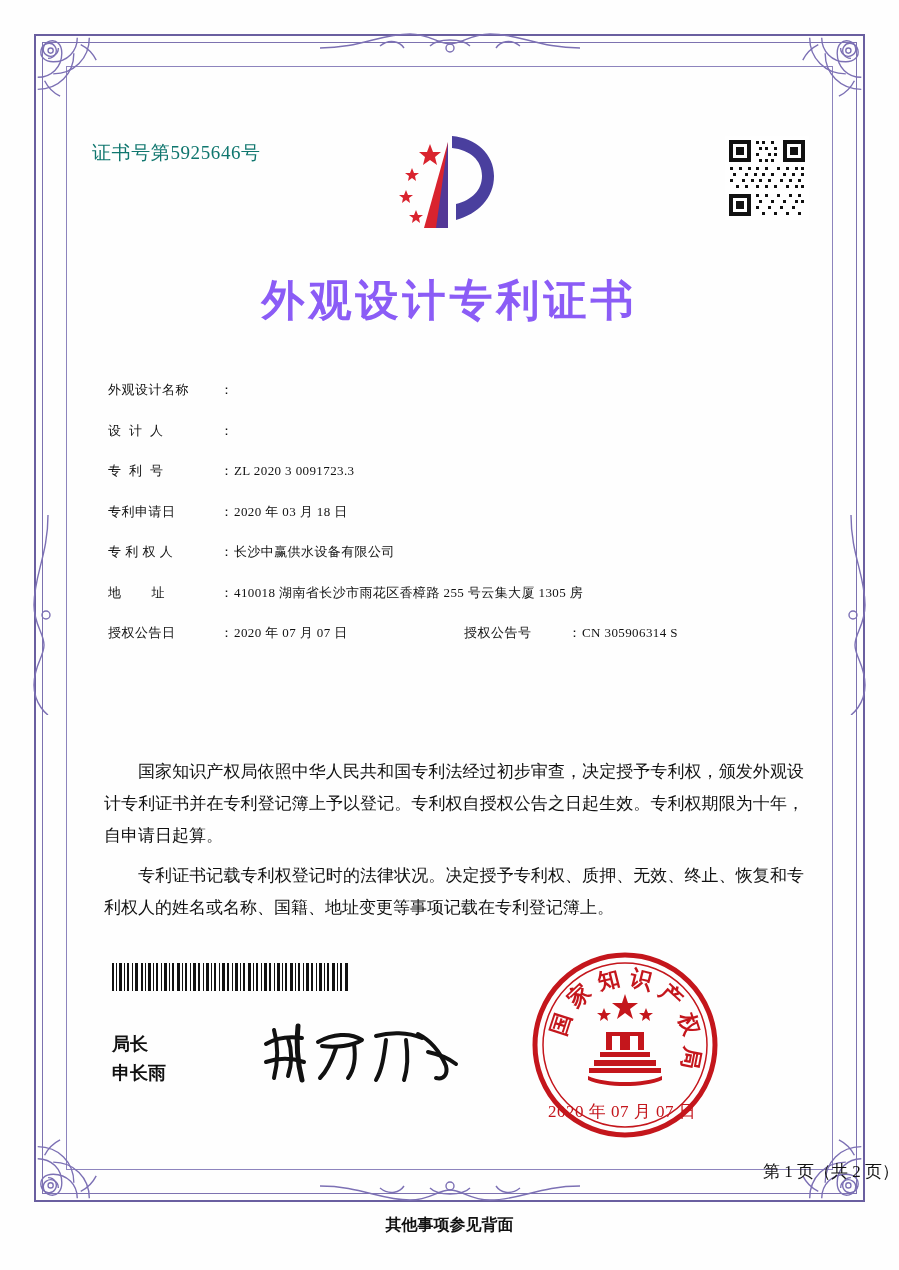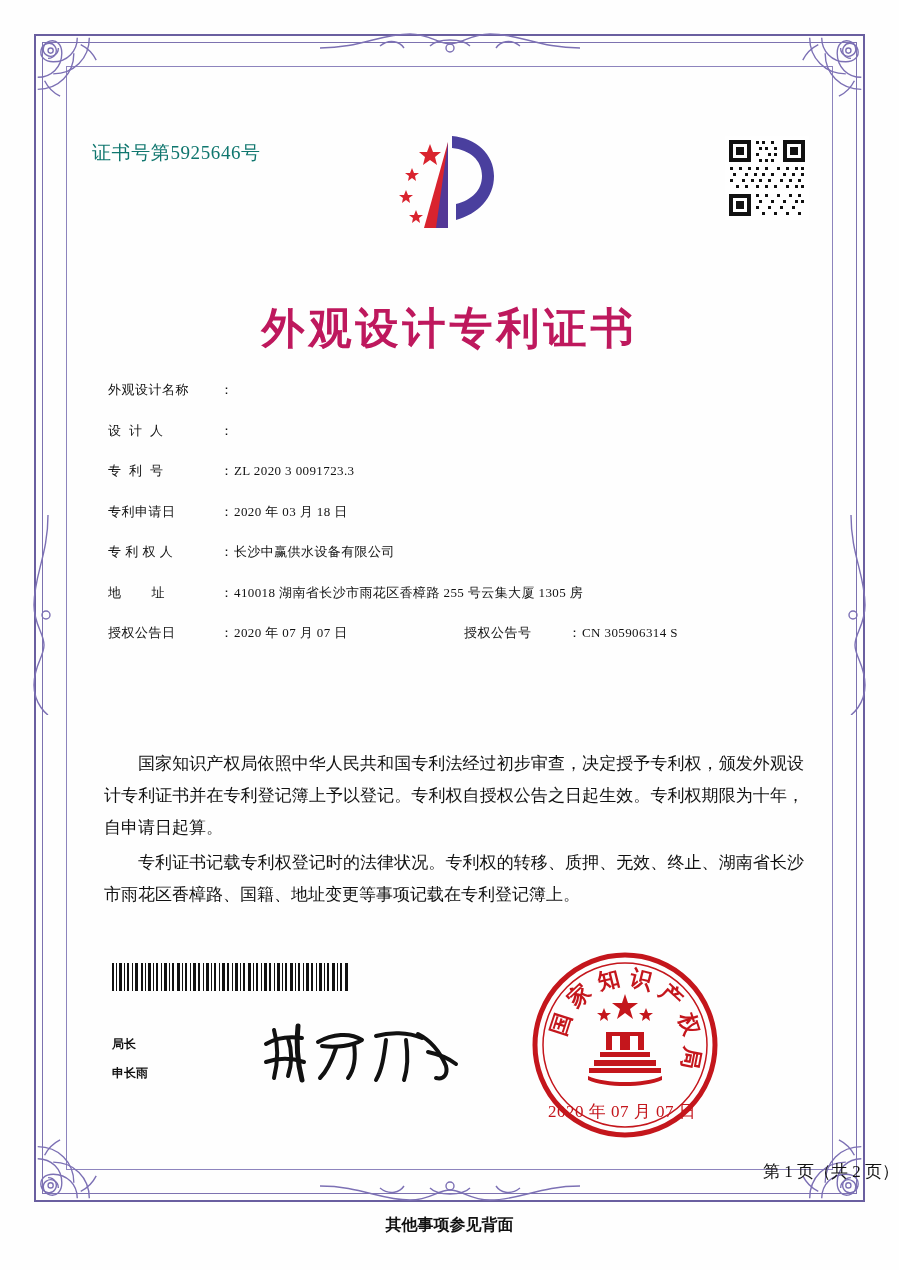--- a/index.html
+++ b/index.html
@@ -115,22 +115,21 @@
   .doc-title {
     position: absolute;
     left: 0;
     right: 0;
     top: 272px;
     text-align: center;
     font-family: Liberation Mono, monospace;
     font-size: 43px;
     font-weight: bold;
     letter-spacing: 4px;
-    color: #be185d;
-    margin-top: 28px;
+    color: #8b5cf6;
   }
 
   
   .fields {
     position: absolute;
     left: 108px;
     top: 380px;
     width: 690px;
   }
   .field-row {
@@ -168,40 +167,40 @@
     position: absolute;
     left: 104px;
     top: 748px;
     width: 700px;
     font-size: 17px;
     line-height: 32px;
     color: #111;
     text-align: justify;
   }
   .paras p {
-    margin: 0 0 3px 0;
+    margin: 8px 0 3px 0;
     text-indent: 2em;
   }
 
   
   .barcode {
     position: absolute;
     left: 112px;
     top: 963px;
     width: 238px;
     height: 28px;
   }
   .barcode svg { width: 100%; height: 100%; display: block; }
 
   
   .sig-block {
     position: absolute;
     left: 112px;
     top: 1030px;
-    font-size: 12px;
+    font-size: 18px;
     line-height: 29px;
     color: #111;
     font-weight: bold;
   }
   .signature {
     position: absolute;
     left: 258px;
     top: 1018px;
     width: 210px;
     height: 70px;
@@ -472,21 +471,21 @@
       <span class="field-value">2020 年 07 月 07 日</span>
       <span class="field-label2">授权公告号</span>
       <span class="field-colon">：</span>
       <span class="field-value2">CN 305906314 S</span>
     </div>
 
   </div>
 
   <div class="paras">
     <p>国家知识产权局依照中华人民共和国专利法经过初步审查，决定授予专利权，颁发外观设计专利证书并在专利登记簿上予以登记。专利权自授权公告之日起生效。专利权期限为十年，自申请日起算。</p>
-    <p>专利证书记载专利权登记时的法律状况。专利权的转移、质押、无效、终止、湖南省长沙市雨花区香樟路、国籍、地址变更等事项记载在专利登记簿上。</p>
+    <p>专利证书记载专利权登记时的法律状况。决定授予专利权、质押、无效、终止、恢复和专利权人的姓名或名称、国籍、地址变更等事项记载在专利登记簿上。</p>
   </div>
 
   <div class="barcode">
     <svg viewBox="0 0 238 28" shape-rendering="crispEdges">
       <g fill="#111">
         <rect x="0" y="0" width="2" height="28"></rect>
           <rect x="4" y="0" width="1" height="28"></rect>
         <rect x="7" y="0" width="3" height="28"></rect>
           <rect x="12" y="0" width="1" height="28"></rect>
         <rect x="15" y="0" width="2" height="28"></rect>

